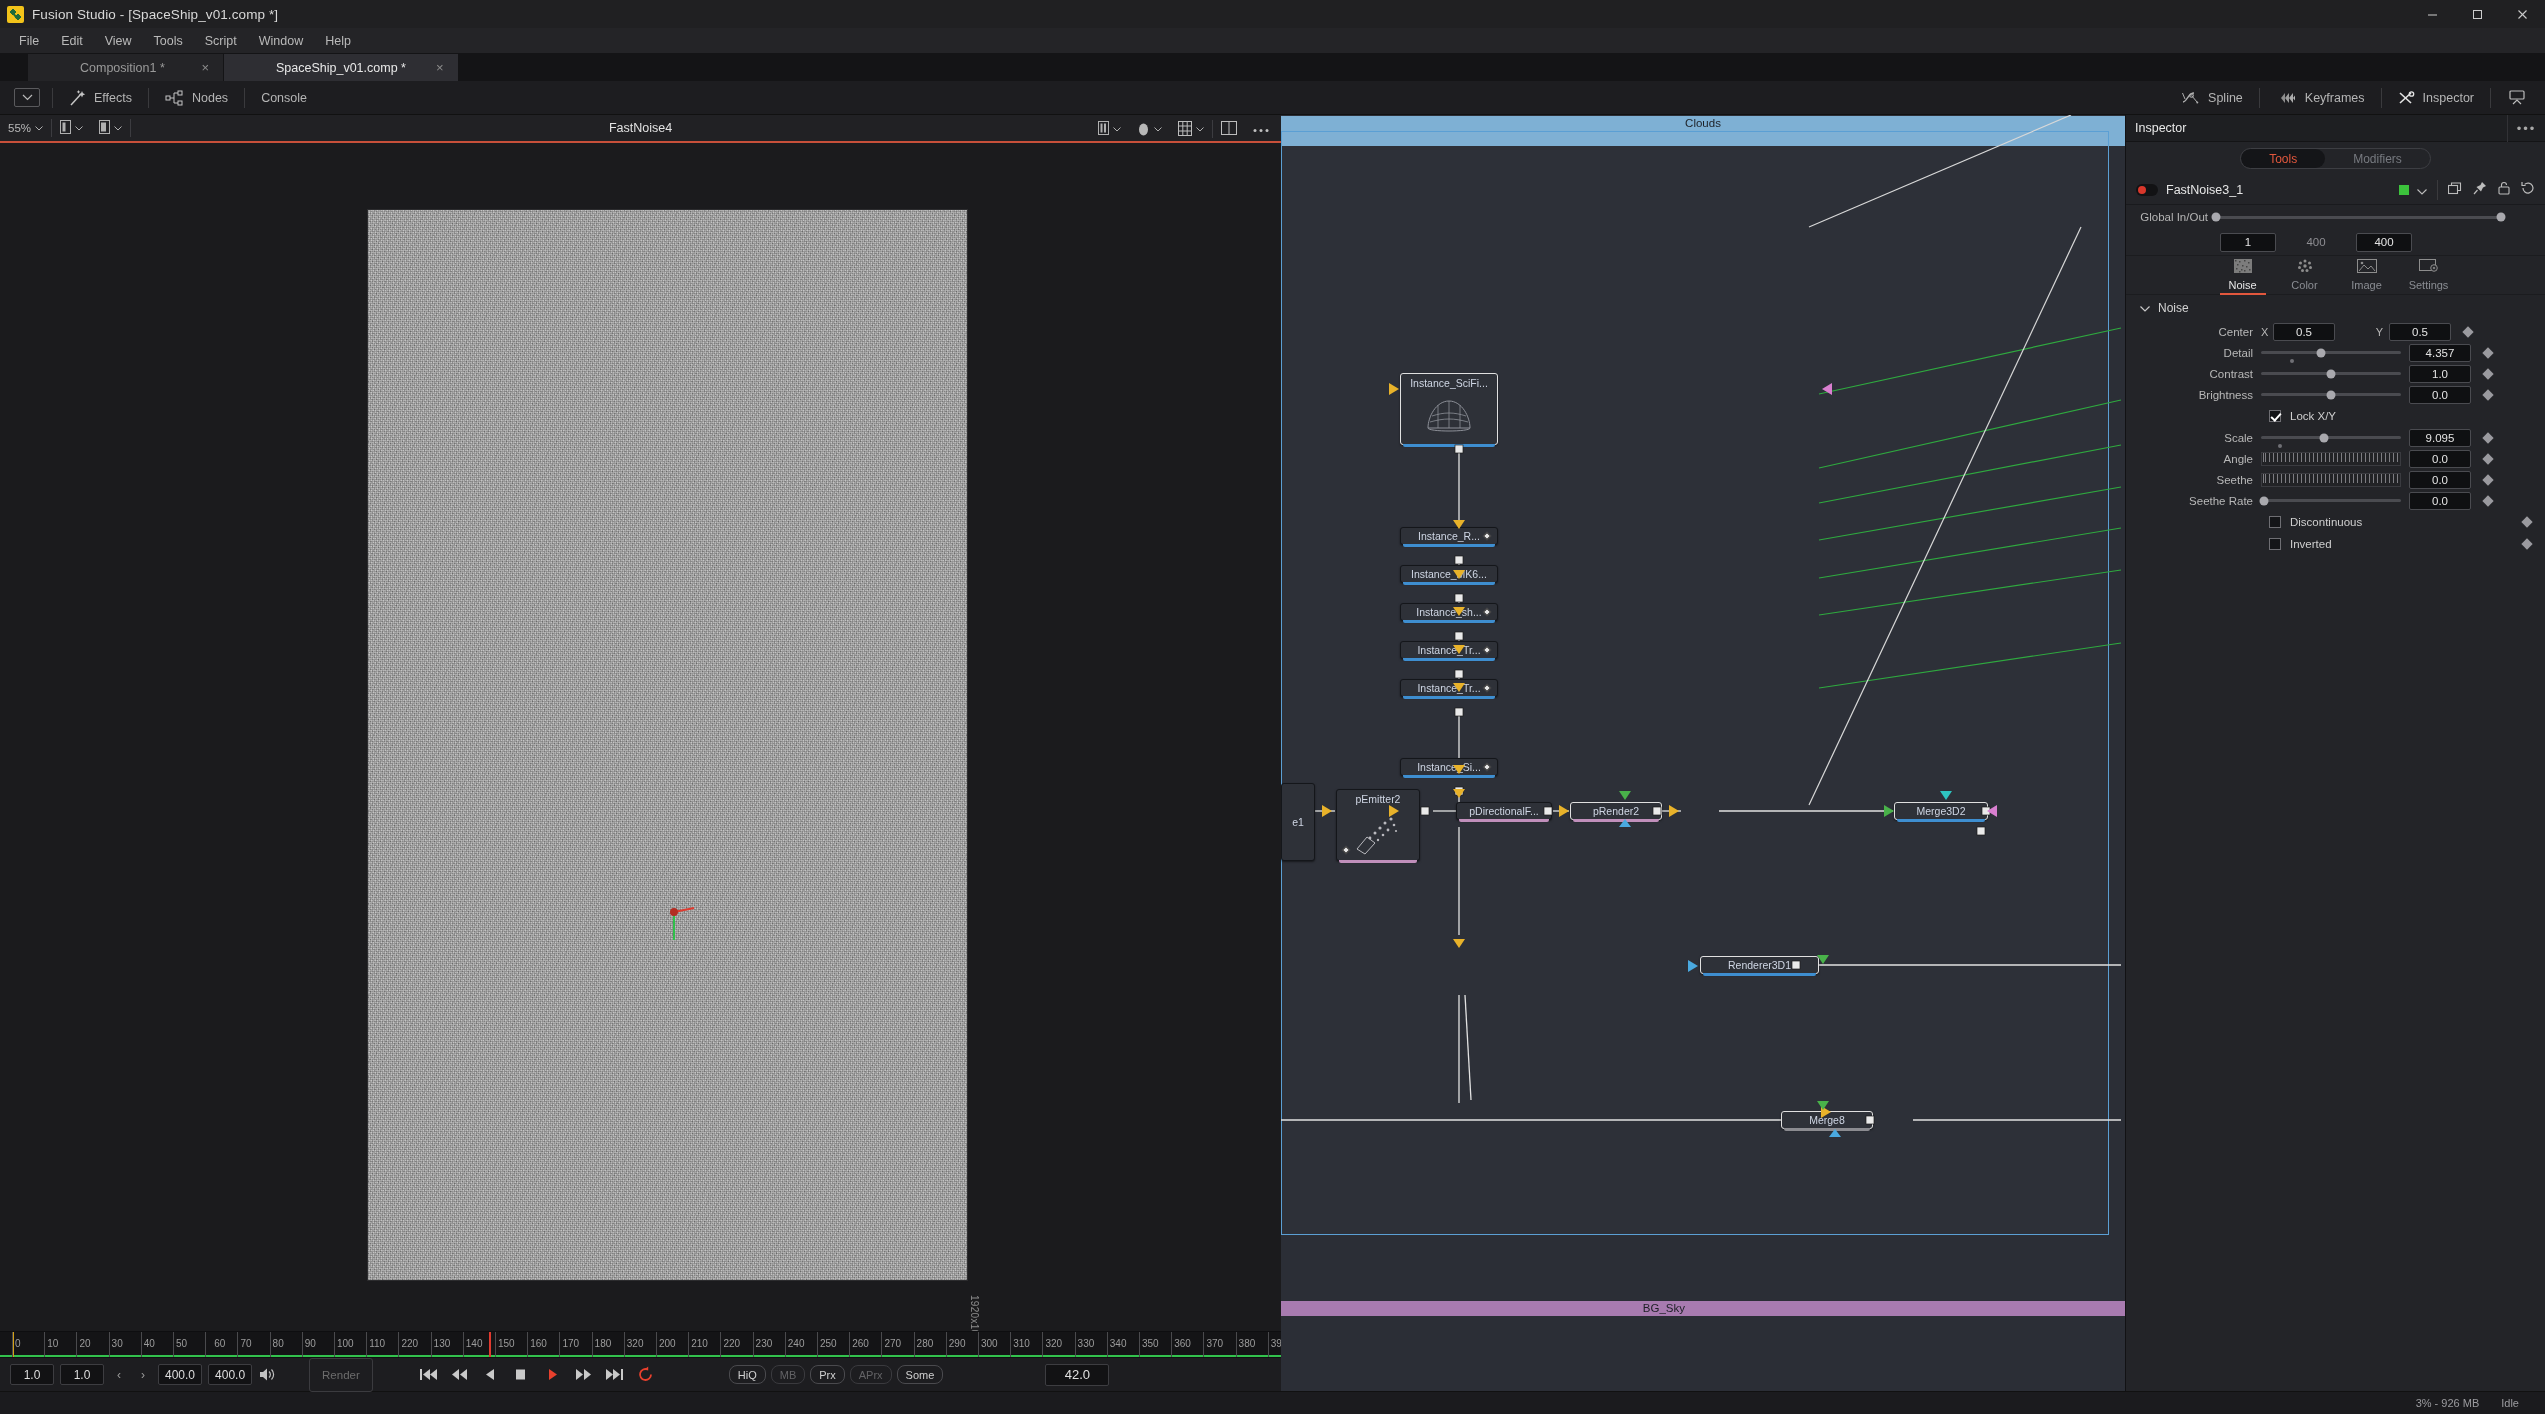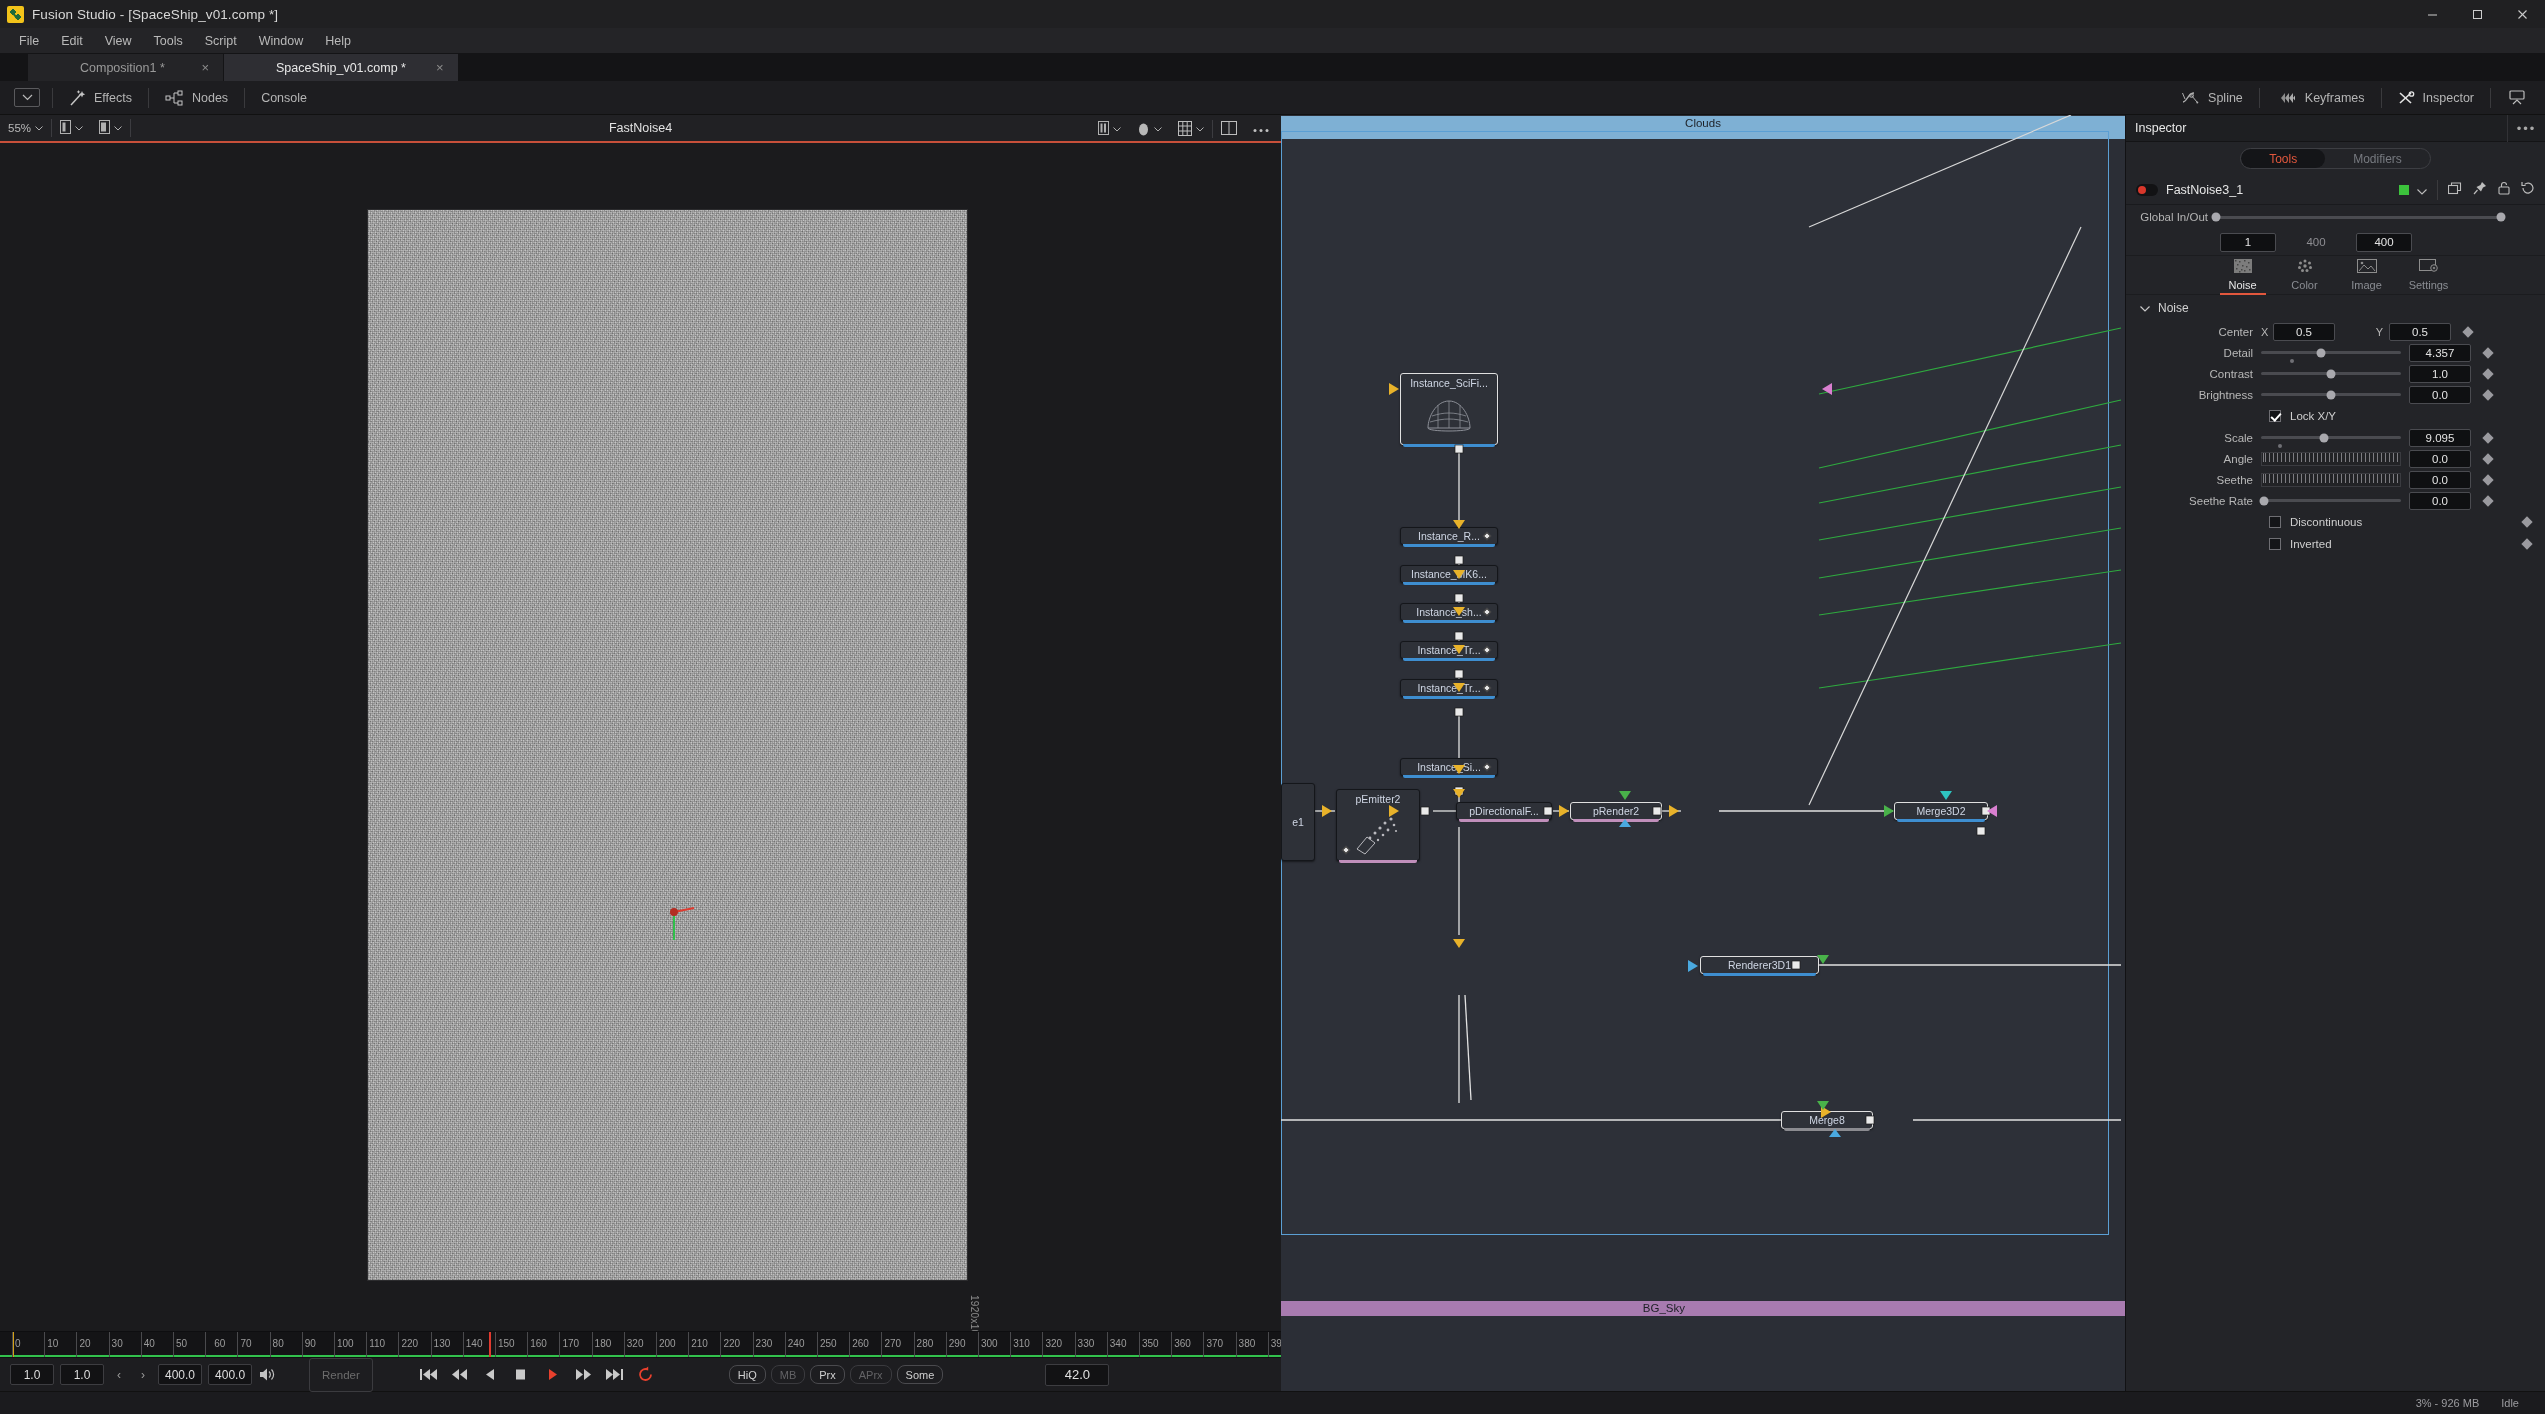--- a/index.html
+++ b/index.html
@@ -148,21 +148,21 @@
   .qbtn.off { color: #636366; border-color: #3a3a3e; }
   .fps-field {
     background: #121214; border: 1px solid #3d3d41; border-radius: 2px;
     height: 22px; width: 64px; font-size: 13px; color: #e0e0e0;
     display: flex; align-items: center; justify-content: center; margin-left: 96px;
   }
 
   
   .nodegraph { flex: 1 1 auto; background: #2b2e36; position: relative; overflow: hidden; }
   .grp-band { position: absolute; font-size: 11.5px; color: #1d2026; text-align: center; line-height: 15px;}
-  .grp-clouds { left: 0; top: 1px; right: 0; height: 23px; background: #7eb0d4; }
+  .grp-clouds { left: 0; top: 1px; right: 0; height: 30px; background: #7eb0d4; }
   .grp-bgsky  { left: 0; top: 1186px; right: 0; height: 15px; background: #a87bb0; text-align: right; padding-right: 440px;}
   .grp-rect {
     position: absolute; border: 1px solid #5b9fd4; left: 0; top: 16px;
     width: 828px; height: 1104px; background: rgba(255,255,255,.012);
   }
 
   .node {
     position: absolute; background: #2e3138; border: 1px solid #14161a; border-radius: 3px;
     color: #cfd6e4; font-size: 10.5px; display: flex; align-items: center; justify-content: center;
     box-shadow: 0 1px 2px rgba(0,0,0,.5);

